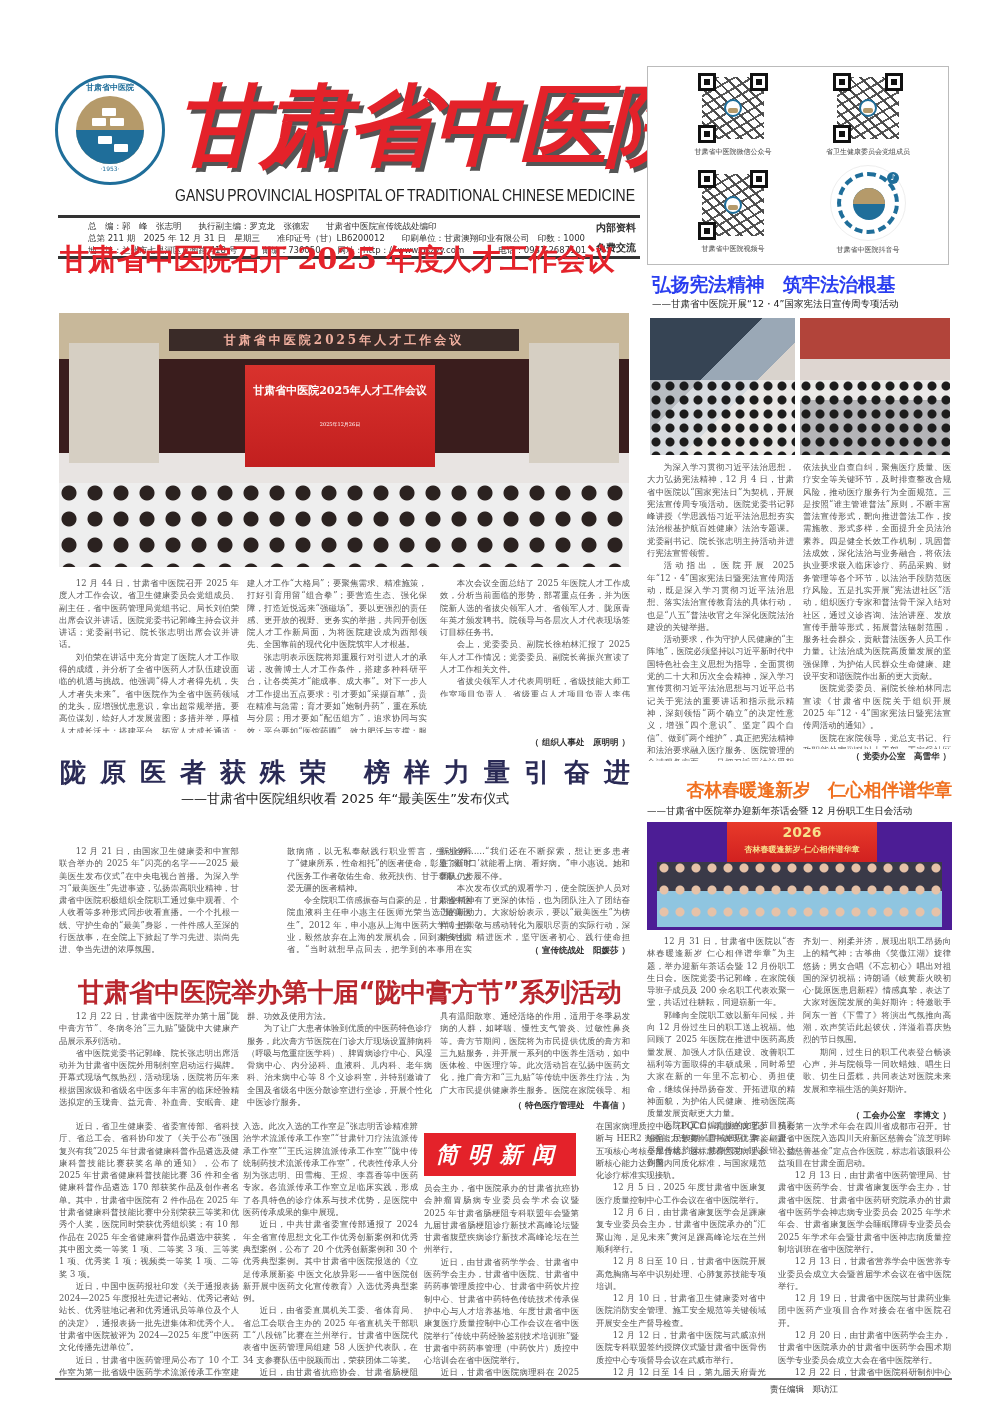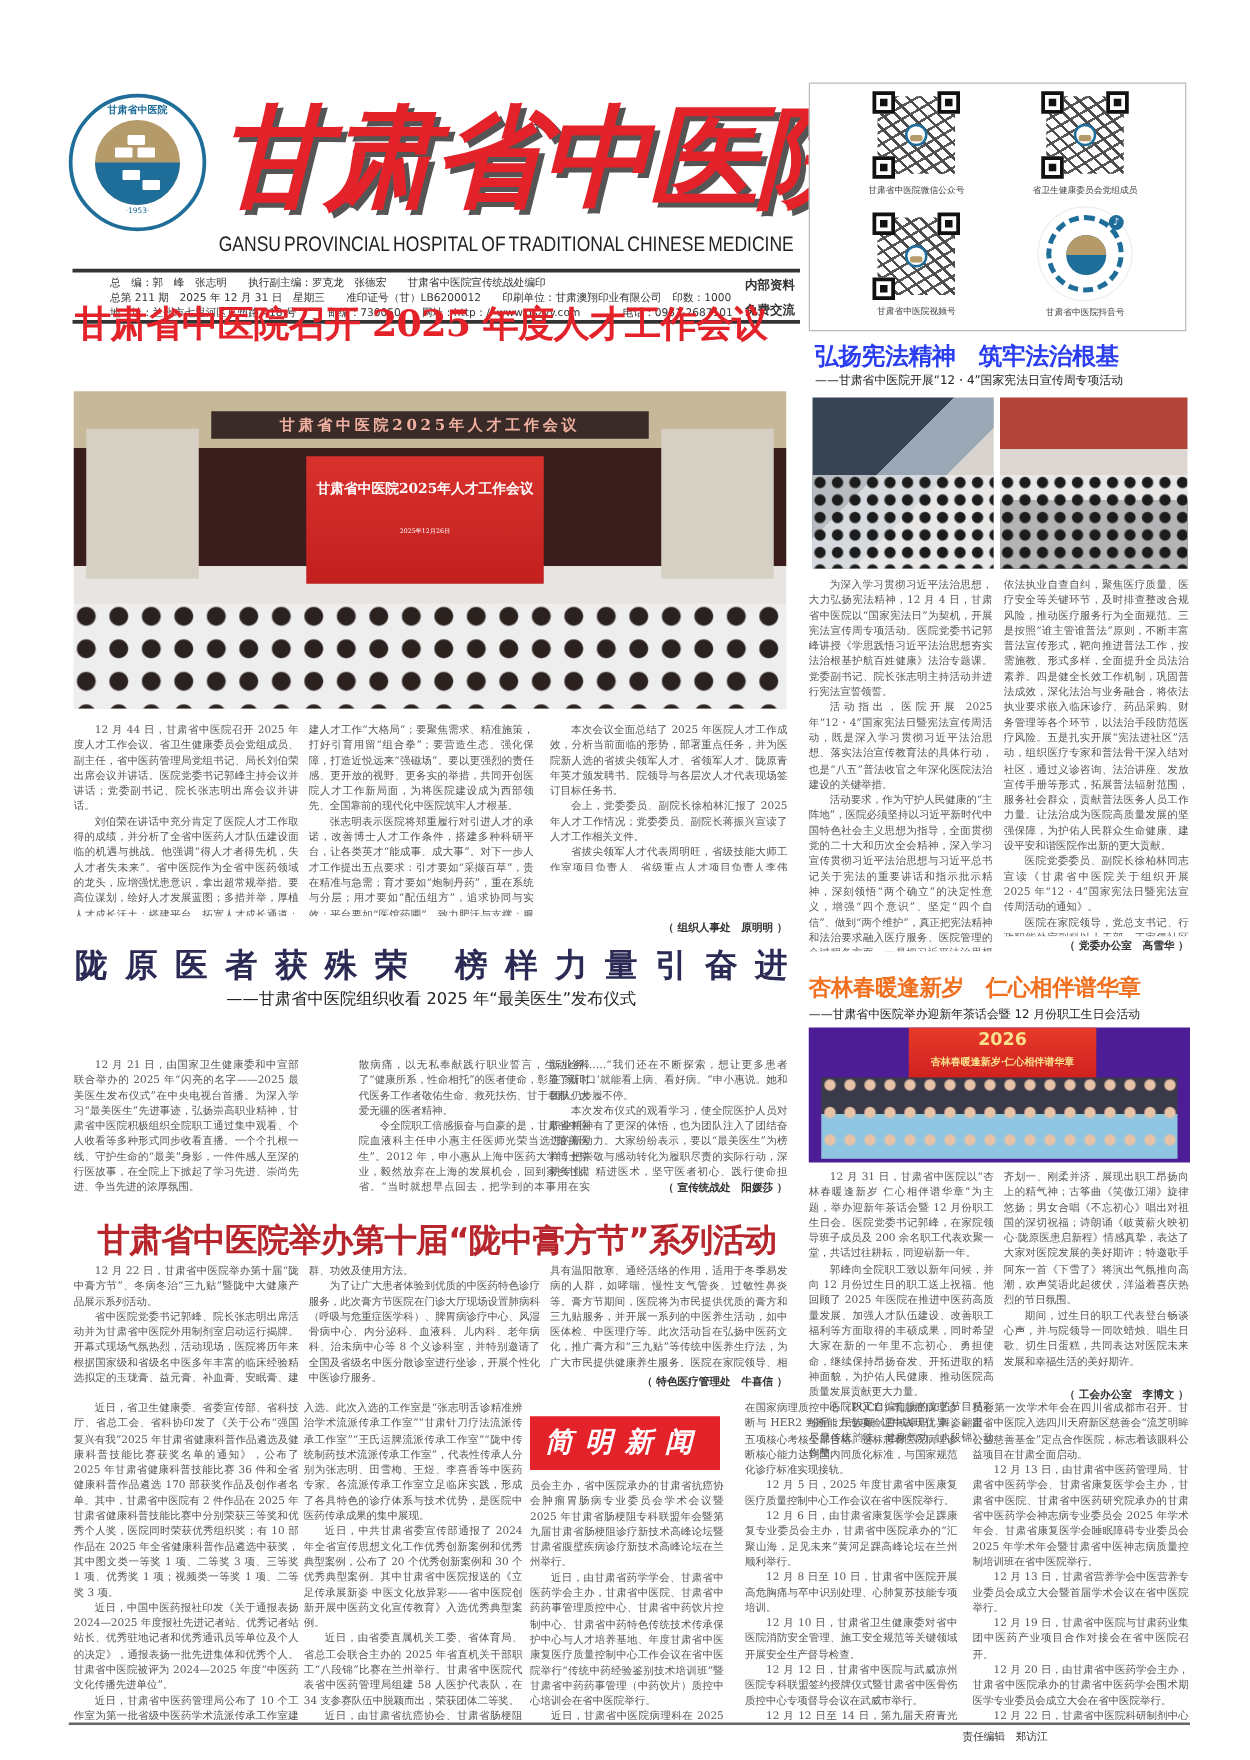--- a/index.html
+++ b/index.html
@@ -39,21 +39,21 @@
   .douyin .core { position: absolute; left: 22px; top: 22px; width: 32px; height: 32px; border-radius: 50%; background: #1f6e9a; overflow: hidden; }
   .douyin .core::before { content: ""; position: absolute; left: 0; top: 0; width: 100%; height: 50%; background: #b59a6a; }
   .douyin .tk { position: absolute; right: 6px; top: 6px; width: 12px; height: 12px; border-radius: 50%; background: #1f6e9a; color: #fff; font-size: 8px; line-height: 12px; text-align: center; font-family: "DejaVu Sans", sans-serif; }
 
   
   .h-main { left: 60px; top: 240px; width: 570px; font-family: "DejaVu Serif", serif; font-weight: bold; font-size: 29px; color: #e4222a; white-space: nowrap; letter-spacing: -0.5px; }
   .h-right-blue { left: 652px; top: 272px; width: 300px; font-family: "DejaVu Sans", sans-serif; font-weight: bold; font-size: 19px; color: #2a3ef0; white-space: nowrap; letter-spacing: -0.3px; }
   .sub-right { font-family: "DejaVu Sans", sans-serif; font-size: 9.5px; color: #222; white-space: nowrap; }
   .h-long { left: 60px; top: 755px; width: 570px; font-family: "DejaVu Sans", sans-serif; font-weight: bold; font-size: 26px; color: #2a2a55; white-space: nowrap; display: flex; justify-content: space-between; }
   .sub-long { left: 60px; top: 790px; width: 570px; text-align: center; font-family: "DejaVu Sans", sans-serif; font-size: 13px; color: #222; }
-  .h-orange { left: 647px; top: 778px; width: 305px; font-family: "DejaVu Sans", sans-serif; font-weight: bold; font-size: 18px; color: #f07020; white-space: nowrap; letter-spacing: -0.3px; }
+  .h-orange { left: 647px; top: 778px; width: 305px; font-family: "DejaVu Sans", sans-serif; font-weight: bold; font-size: 18px; color: #f07020; white-space: nowrap; letter-spacing: -0.3px; text-align: right; }
   .h-festival { left: 78px; top: 975px; width: 550px; font-family: "DejaVu Sans", sans-serif; font-weight: bold; font-size: 26px; color: #b8262d; white-space: nowrap; letter-spacing: -0.5px; }
 
   
   .photo { overflow: hidden; background: #6b4b3a; }
   .photo-main { left: 59px; top: 313px; width: 570px; height: 254px; background: linear-gradient(#c8b89a 0 18%, #3a1d1d 18% 55%, #e8e4e2 55% 100%); }
   .photo-main .banner { position: absolute; left: 110px; top: 16px; width: 350px; height: 22px; background: #3a2b28; color: #f1b0a0; font-size: 12px; text-align: center; line-height: 22px; letter-spacing: 3px; font-weight: bold; }
   .photo-main .screen { position: absolute; left: 186px; top: 52px; width: 190px; height: 102px; background: linear-gradient(#d9322d, #c21f1f); }
   .photo-main .screen .t { position: absolute; left: 0; width: 100%; top: 18px; text-align: center; color: #fff; font-size: 11px; font-weight: bold; }
   .photo-main .screen .d { position: absolute; left: 0; width: 100%; top: 56px; text-align: center; color: #fff; font-size: 5px; }
   .photo-main .crowd { position: absolute; left: 0; top: 170px; width: 100%; height: 84px;

